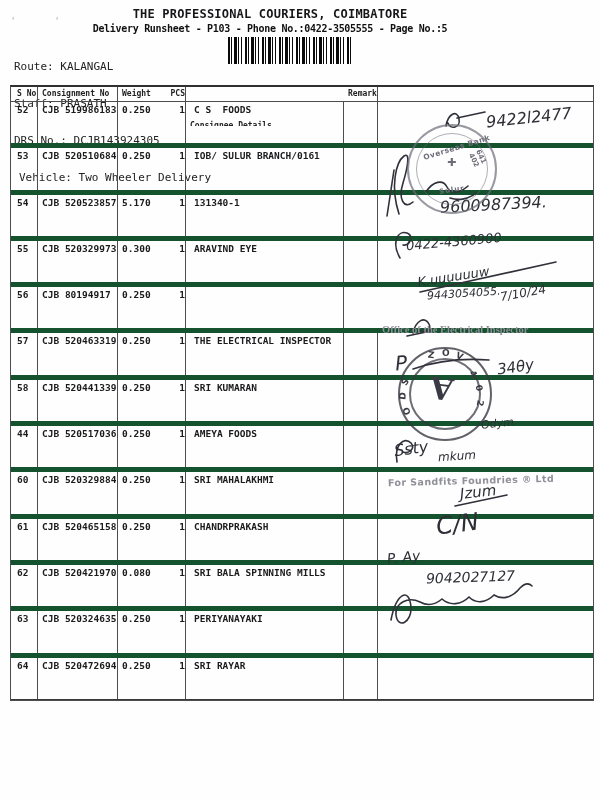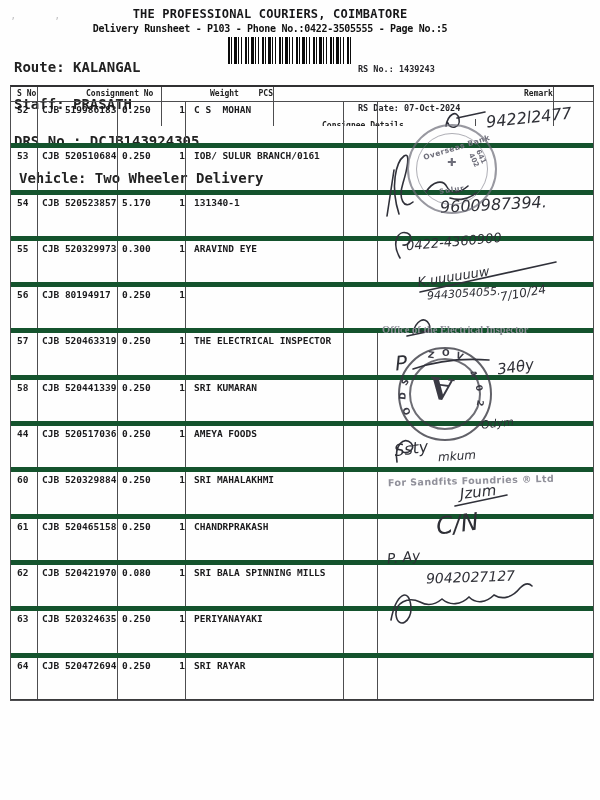--- a/index.html
+++ b/index.html
@@ -5,40 +5,40 @@
   html,body{margin:0;padding:0;}
   body{width:600px;height:800px;background:#ffffff;position:relative;overflow:hidden;
        font-family:"DejaVu Sans Mono","Liberation Mono",monospace;color:#1c1c1e;}
   .page{position:absolute;inset:0;background:#fefefe;}
 
   
   .hdr{position:absolute;left:0;top:0;width:540px;text-align:center;}
   .title{margin-top:7px;font-size:12px;font-weight:bold;letter-spacing:.2px;color:#161618;}
   .subtitle{margin-top:2px;font-size:10px;font-weight:bold;letter-spacing:-.3px;color:#111;}
 
-  .meta{position:absolute;left:14px;top:36px;font-size:14px;font-weight:bold;line-height:12.4px;color:#222;white-space:pre;}
+  .meta{position:absolute;left:14px;top:36px;font-size:11px;font-weight:normal;line-height:12.4px;color:#222;white-space:pre;}
   .meta .ln4{padding-left:5px;}
 
   .rs{position:absolute;left:358px;top:37px;font-size:8.5px;font-weight:bold;line-height:13px;color:#26262a;white-space:pre;}
 
   .barcode{position:absolute;left:228px;top:37px;width:124px;height:27px;
     background:repeating-linear-gradient(90deg,
       #0a0a0a 0px,#0a0a0a 2px,#fff 2px,#fff 3px,
       #0a0a0a 3px,#0a0a0a 4px,#fff 4px,#fff 6px,
       #0a0a0a 6px,#0a0a0a 9px,#fff 9px,#fff 10px,
       #0a0a0a 10px,#0a0a0a 11px,#fff 11px,#fff 13px,
       #0a0a0a 13px,#0a0a0a 14px,#fff 14px,#fff 17px);}
 
   .corner-marks{position:absolute;left:10px;top:16px;color:#c4c4c6;font-size:10px;letter-spacing:16px;}
 
   
   .table{position:absolute;left:10px;top:85px;width:582px;border:1px solid #4d4d4f;border-top:2px solid #303032;}
   .tr{display:grid;grid-template-columns:27px 80px 68px 158px 34px auto;border-bottom:5px solid #14532d;height:41.3px;}
   .tr:last-child{border-bottom:1px solid #3a3a3c;}
-  .thead{height:14px;border-bottom:1px solid #4d4d4f;gap:44px;}
+  .thead{height:14px;border-bottom:1px solid #4d4d4f;}
   .td{border-right:1px solid #4d4d4f;padding:2px 0 0 4px;font-weight:bold;font-size:9.5px;
       white-space:pre;overflow:hidden;color:#1b1b1d;}
   .td:last-child{border-right:none;}
   .thead .td{font-size:8px;padding-top:2px;color:#222;}
   .c-sno{padding-left:6px;}
   .c-wt{display:flex;justify-content:space-between;}
   .c-wt .wt{width:42px;}
   .c-cd{padding-left:8px;}
   .thead .c-cd{padding-left:4px;margin-top:32px;}
   .thead .c-seal{text-align:center;padding-left:0;margin-top:37px;}
@@ -82,43 +82,39 @@
 
   <div class="meta">
     <div>Route: KALANGAL</div>
     <div>Staff: PRASATH</div>
     <div>DRS No.: DCJB143924305</div>
     <div class="ln4">Vehicle: Two Wheeler Delivery</div>
   </div>
 
   <div class="barcode"></div>
 
-  <div class="rs">
-    <div>RS No.: 1439243</div>
-    <div>RS Date: 07-Oct-2024</div>
-  </div>
 
   <div class="table">
     <div class="tr thead">
       <div class="td c-sno">S No</div>
       <div class="td">Consignment No</div>
       <div class="td c-wt">
         <span class="wt">Weight</span>
         <span>PCS</span>
       </div>
       <div class="td c-cd">Consignee Details</div>
       <div class="td">Remarks</div>
       <div class="td c-seal">Seal &amp; Signature</div>
     </div>
     <div id="rows">
         <div class="tr">
           <div class="td c-sno">52</div>
           <div class="td">CJB 519986183</div>
           <div class="td c-wt"><span class="wt">0.250</span><span>1</span></div>
-          <div class="td c-cd">C S  MOHAN</div>
+          <div class="td c-cd">C S  FOODS</div>
           <div class="td"></div>
           <div class="td"></div>
         </div>
         <div class="tr">
           <div class="td c-sno">53</div>
           <div class="td">CJB 520510684</div>
           <div class="td c-wt"><span class="wt">0.250</span><span>1</span></div>
           <div class="td c-cd">IOB/ SULUR BRANCH/0161</div>
           <div class="td"></div>
           <div class="td"></div>

